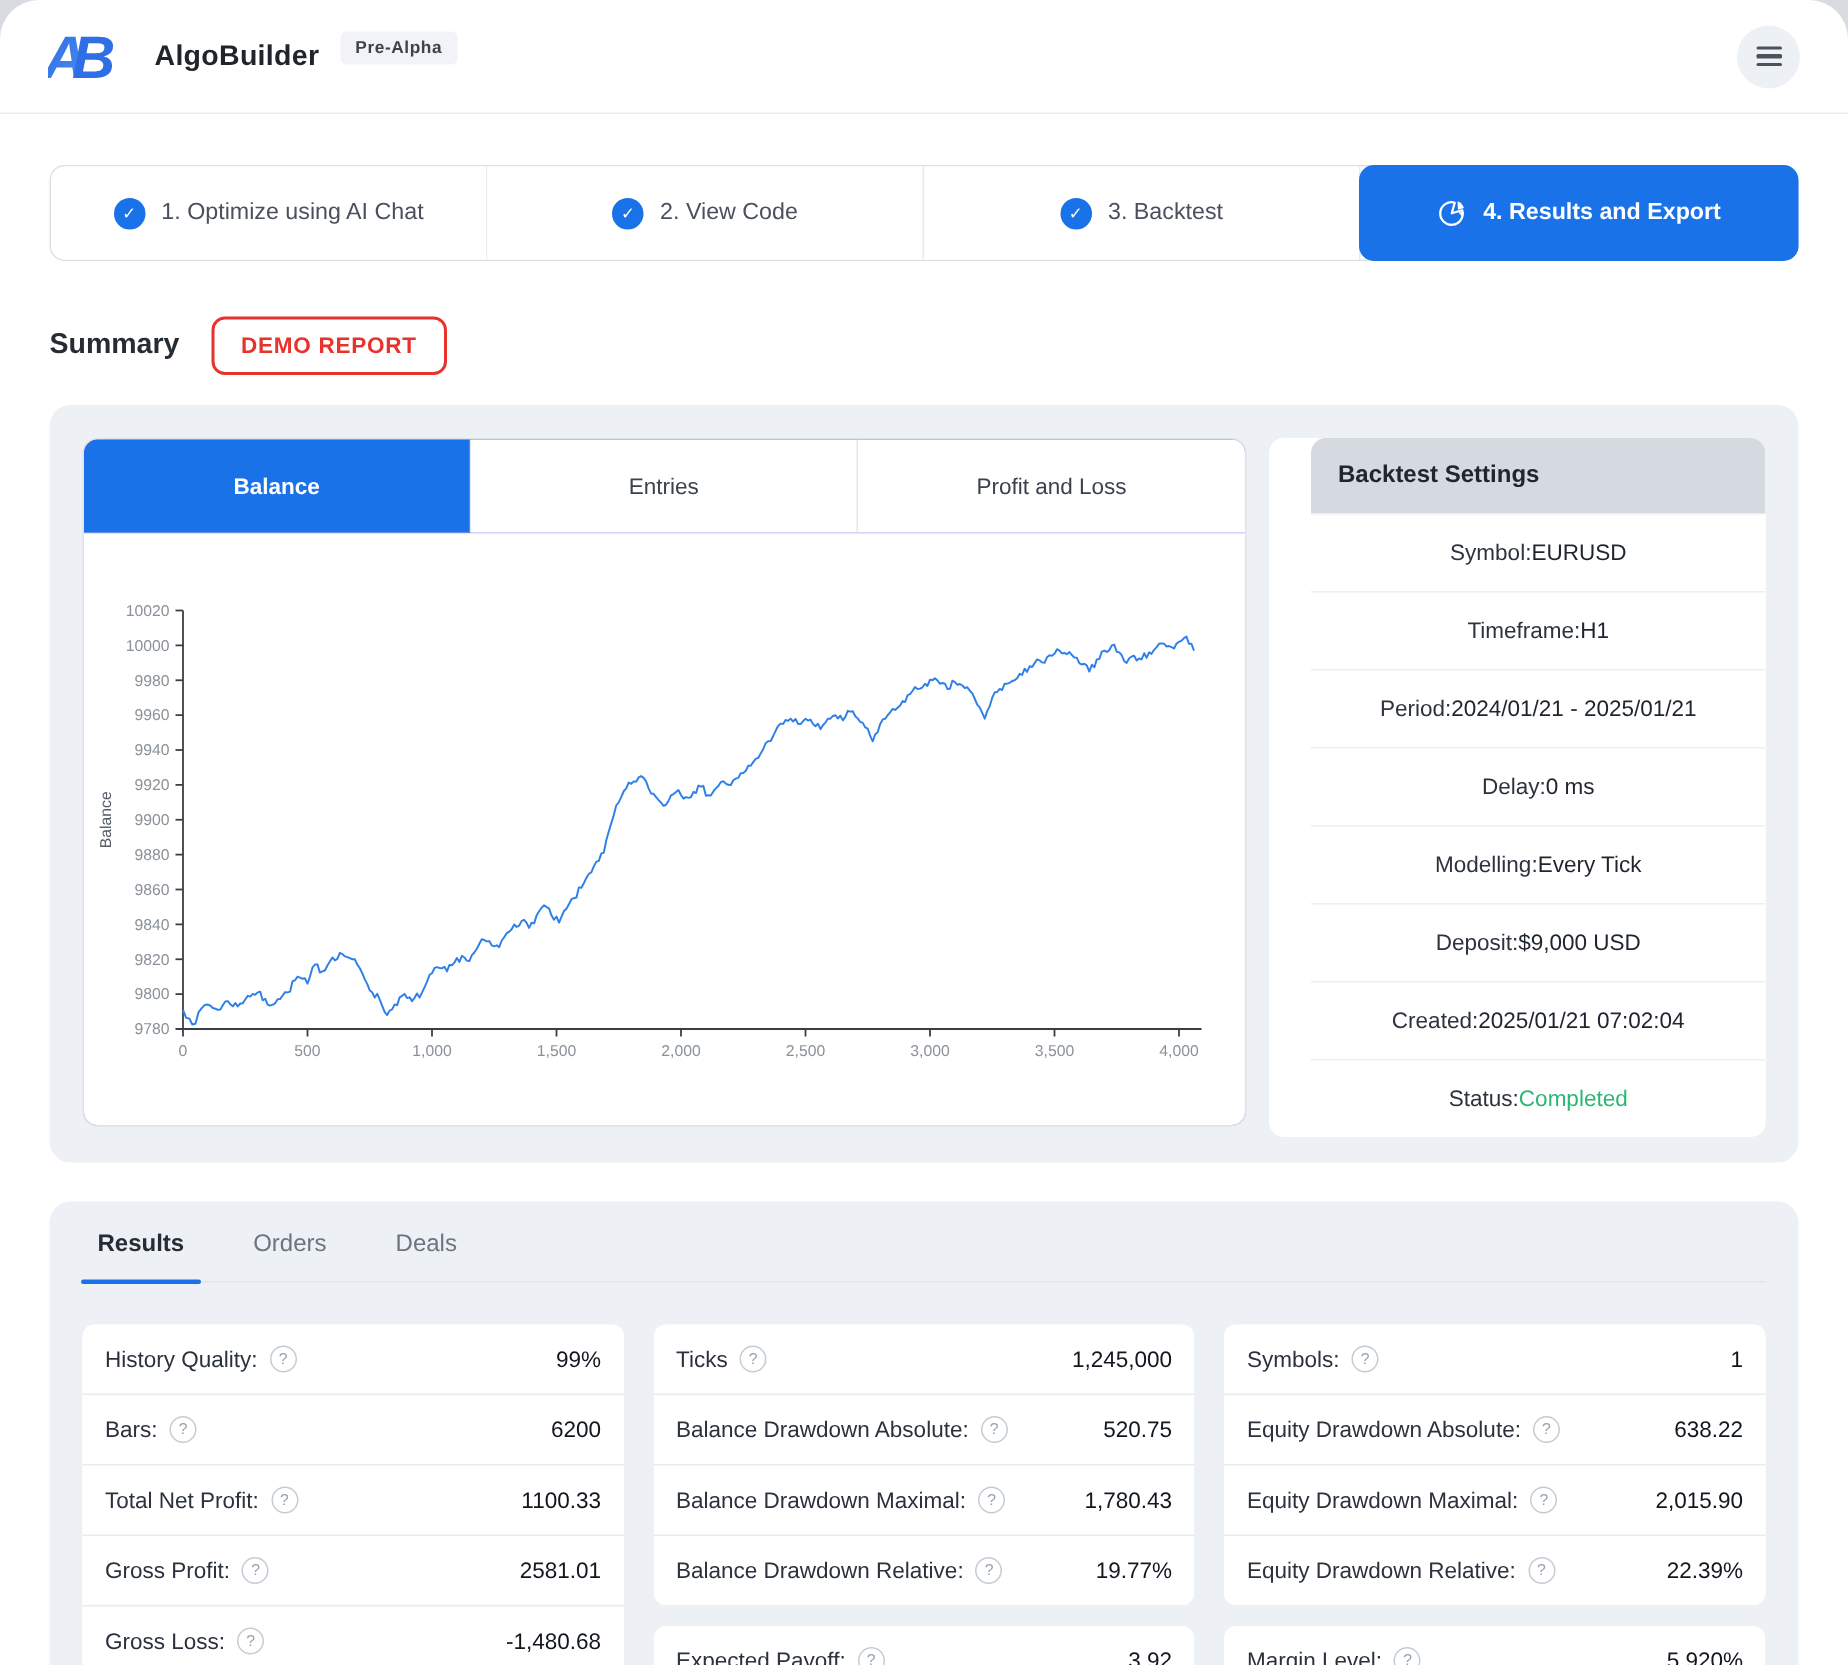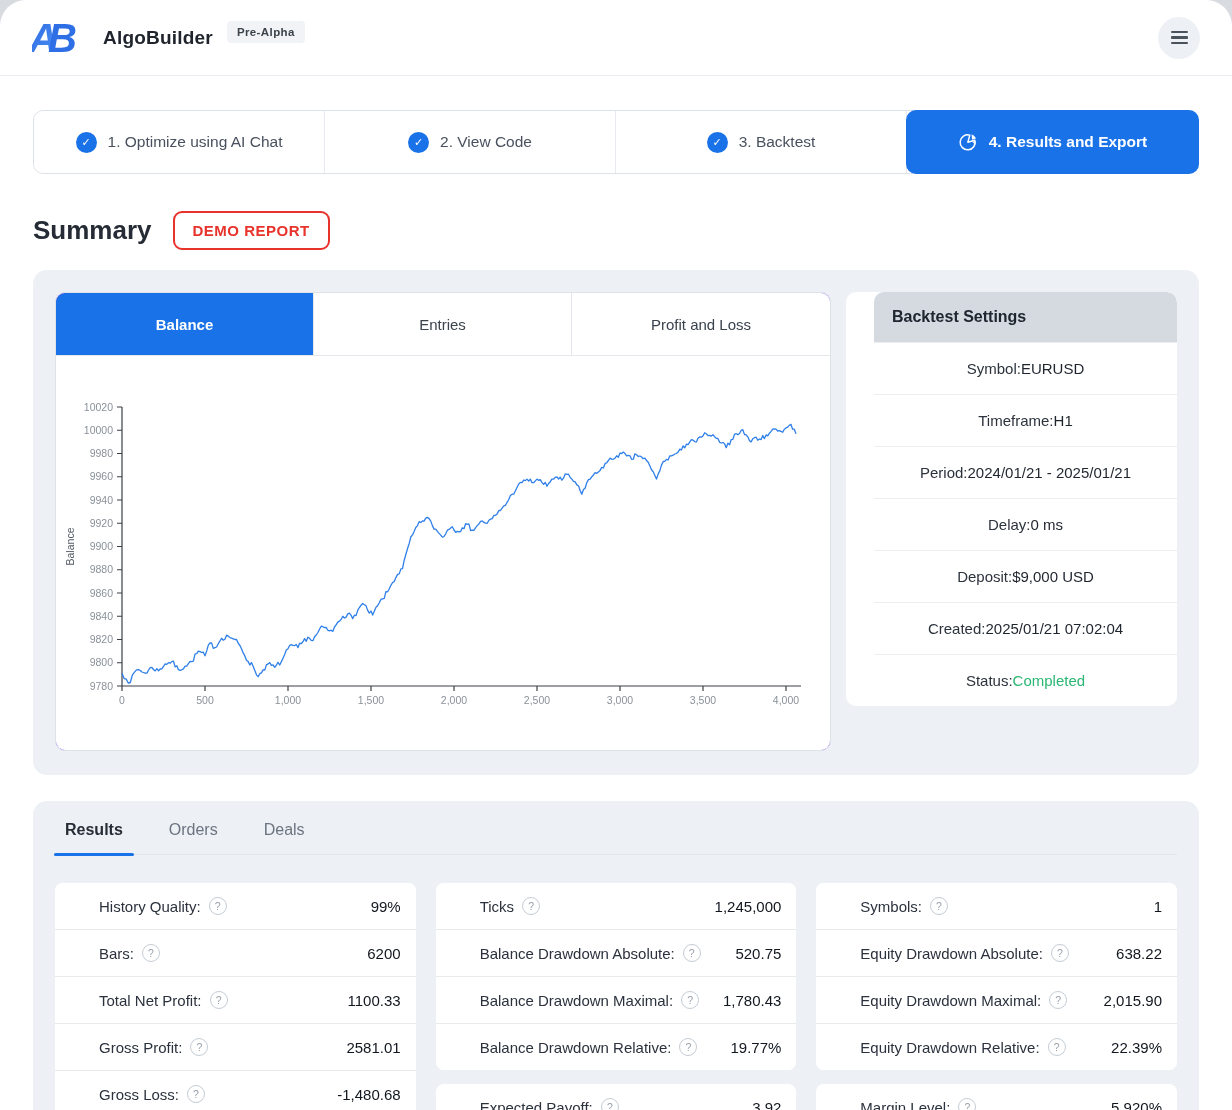--- a/index.html
+++ b/index.html
@@ -22,21 +22,21 @@
   .stepper{margin:34px 33px 0;display:grid;grid-template-columns:repeat(4,1fr);
     border:1px solid #dde2e8;border-radius:10px;background:#fff;height:64px;box-sizing:border-box;}
   .step{display:flex;align-items:center;justify-content:center;gap:11px;font-size:15.5px;color:#49515e;cursor:pointer;background:#fff;}
   .step:first-child{border-radius:10px 0 0 10px;}
   .step:not(:last-child){border-right:1px solid #e7ebf0;}
   .step .check{width:21px;height:21px;border-radius:50%;background:#1a72e8;color:#fff;display:flex;
     align-items:center;justify-content:center;font-size:11px;flex:0 0 auto;}
   .step.active{background:#1a72e8;color:#fff;font-weight:700;border-radius:10px;margin:-1px;z-index:1;font-size:15.5px;text-align:right;}
   
   .summary-row{margin:36px 33px 0;display:flex;align-items:center;gap:21px;height:40px;}
-  .summary-title{font-size:26px;font-weight:700;color:#262c35;margin:0;text-align:center;}
+  .summary-title{font-size:19px;font-weight:700;color:#262c35;margin:0;text-align:center;}
   .demo-btn{border:2px solid #e8322c;color:#e8322c;font-weight:700;font-size:15px;background:transparent;
     padding:9px 18px;border-radius:9px;letter-spacing:.5px;cursor:pointer;font-family:inherit;}
   
   .summary-card{margin:20px 33px 0;background:#edf0f4;border-radius:14px;padding:22px;height:505px;
     box-sizing:border-box;display:flex;justify-content:space-between;align-items:flex-start;}
   .chart-card{width:776px;background:#8b5cf6;border:1px solid #dfe3e8;border-radius:10px;overflow:hidden;box-sizing:border-box;}
   .chart-tabs{display:grid;grid-template-columns:repeat(3,1fr);height:62px;border-bottom:1px solid #e4e8ec;}
   .chart-tab{display:flex;align-items:center;justify-content:center;font-size:15px;color:#3a424d;cursor:pointer;background:#fff;}
   .chart-tab:not(:last-child){border-right:1px solid #e4e8ec;}
   .chart-tab.active{background:#1a72e8;color:#fff;font-weight:600;border-top-left-radius:9px;}
@@ -54,21 +54,21 @@
   .results-tabs{display:flex;gap:46px;padding:0 10px;border-bottom:1px solid #e2e6ea;}
   .result-tab{font-size:16px;color:#6b7480;padding-bottom:15px;position:relative;cursor:pointer;}
   .result-tab.active{color:#272d36;font-weight:700;}
   .result-tab.active::after{content:"";position:absolute;left:-11px;right:-11px;bottom:-2px;height:3px;
     background:#1a72e8;border-radius:2px;}
   .stats-grid{display:grid;grid-template-columns:repeat(3,1fr);gap:20px;margin-top:28px;align-items:start;}
   .stat-group{background:#fff;border-radius:8px;overflow:hidden;}
   .stat-group + .stat-group{margin-top:14px;}
   .stat-row{height:46px;display:flex;align-items:center;padding:0 15px;background:#fff;font-size:15px;}
   .stat-row:not(:first-child){border-top:1px solid #e8ebee;}
-  .stat-label{color:#2b323d;display:flex;align-items:center;gap:8px;margin-left:29px;}
+  .stat-label{color:#2b323d;display:flex;align-items:center;gap:8px;}
   .stat-value{margin-left:auto;font-weight:400;color:#12171f;}
   .help{width:16px;height:16px;border-radius:50%;border:1px solid #c5ccd4;color:#98a1ab;font-size:10.5px;
     display:inline-flex;align-items:center;justify-content:center;cursor:pointer;flex:0 0 auto;}
 </style>
 </head>
 <body>
 
 <div class="header">
   <div class="brand">
     <svg width="46" height="38" viewBox="0 0 46 38">
@@ -192,20 +192,24 @@
         </div>
         <div class="settings-row">
           <span class="settings-label">Period:</span>
           <span class="settings-value">2024/01/21 - 2025/01/21</span>
         </div>
         <div class="settings-row">
           <span class="settings-label">Delay:</span>
           <span class="settings-value">0 ms</span>
         </div>
         <div class="settings-row">
+          <span class="settings-label">Modelling:</span>
+          <span class="settings-value">Every Tick</span>
+        </div>
+        <div class="settings-row">
           <span class="settings-label">Deposit:</span>
           <span class="settings-value">$9,000 USD</span>
         </div>
         <div class="settings-row">
           <span class="settings-label">Created:</span>
           <span class="settings-value">2025/01/21 07:02:04</span>
         </div>
         <div class="settings-row">
           <span class="settings-label">Status:</span>
           <span class="settings-value" style="color: rgb(43, 182, 115);">Completed</span>

